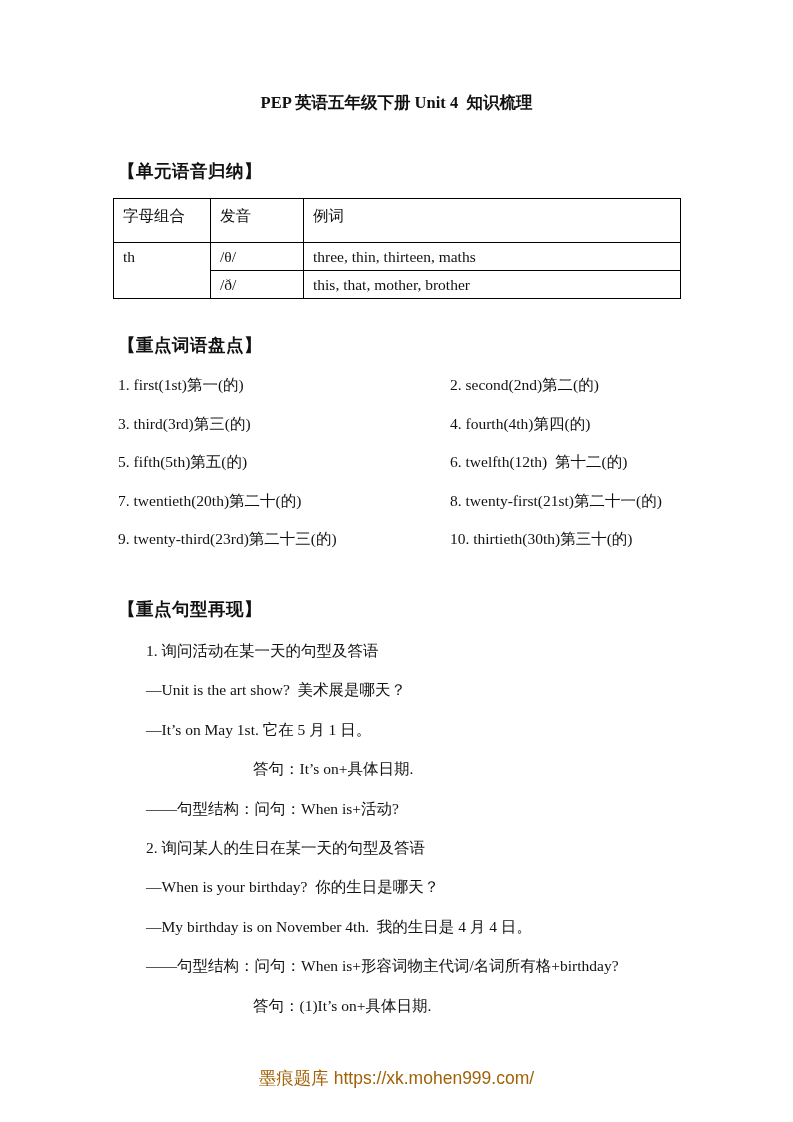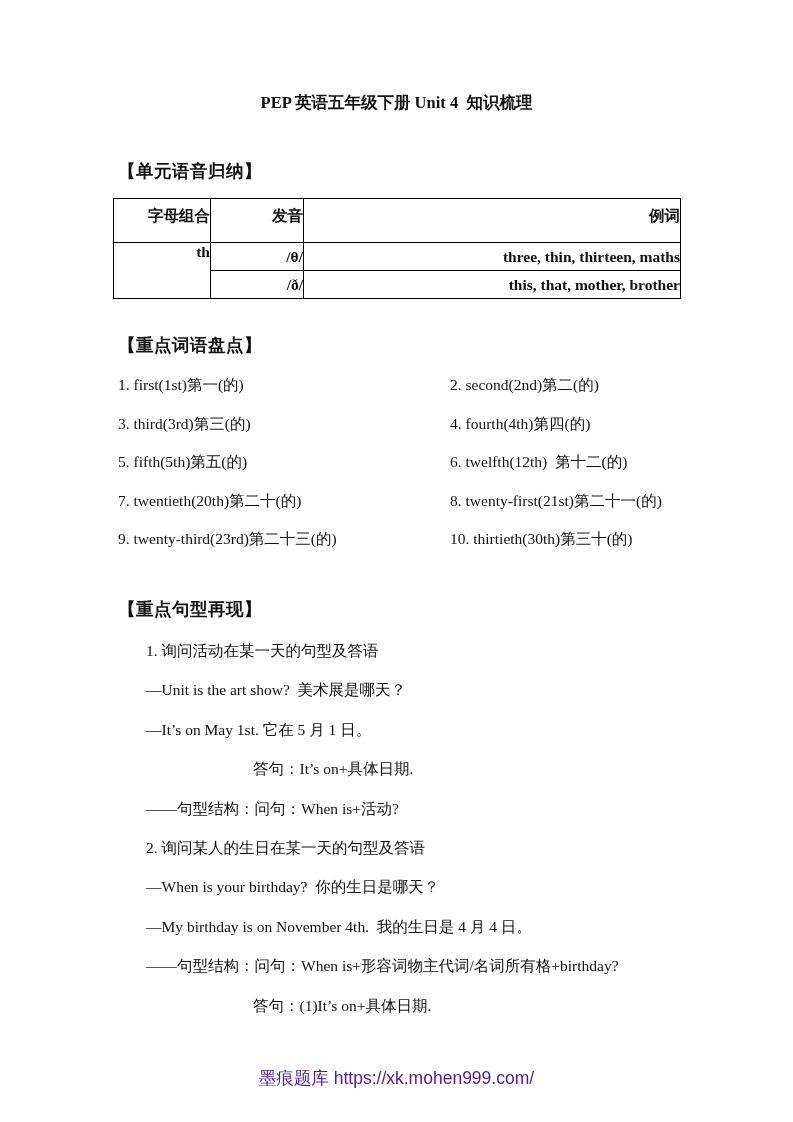--- a/index.html
+++ b/index.html
@@ -32,49 +32,49 @@
 
   table.phonics {
     position: absolute; left: 113px; top: 198px;
     border-collapse: collapse;
     table-layout: fixed;
     width: 567px;
     font-size: 15.5px;
   }
   table.phonics th, table.phonics td {
     border: 1.5px solid #000000;
-    text-align: right;
-    font-weight: bold;
+    text-align: left;
+    font-weight: normal;
     padding-left: 9px;
     white-space: pre-wrap;
   }
   table.phonics tr.hdr th { height: 44px; vertical-align: top; padding-top: 7px; }
   table.phonics td { height: 28px; vertical-align: middle; }
-  table.phonics td.letter { vertical-align: top; }
+  table.phonics td.letter { vertical-align: top; padding-top: 5px; }
   col.c1 { width: 97px; } col.c2 { width: 93px; } col.c3 { width: 377px; }
 
   .words { position: absolute; left: 0; top: 366px; width: 672px; font-size: 15.5px; }
   .wrow { position: relative; height: 38.6px; line-height: 38.6px; }
   .wrow .wl { position: absolute; left: 118px; white-space: pre-wrap; }
   .wrow .wr { position: absolute; left: 450px; white-space: pre-wrap; }
 
   .sentences { position: absolute; left: 16px; top: 631px; width: 793px; font-size: 15.5px; padding-left: 12px; }
   .sline {
     height: 39.4px; line-height: 39.4px;
     padding-left: 118px;
     white-space: pre-wrap;
   }
   .sline.indent { padding-left: 225px; }
 
   .footer {
     position: absolute; top: 1066px; left: 0; width: 793px;
     text-align: center;
     font-family: "Liberation Sans", sans-serif;
     font-size: 17.5px;
-    color: #4c1d95;
+    color: #a16207;
     white-space: pre-wrap;
   }
 </style>
 </head>
 <body>
 
 <div class="page">
 
   <div class="title">PEP 英语五年级下册 Unit 4  知识梳理</div>
 

